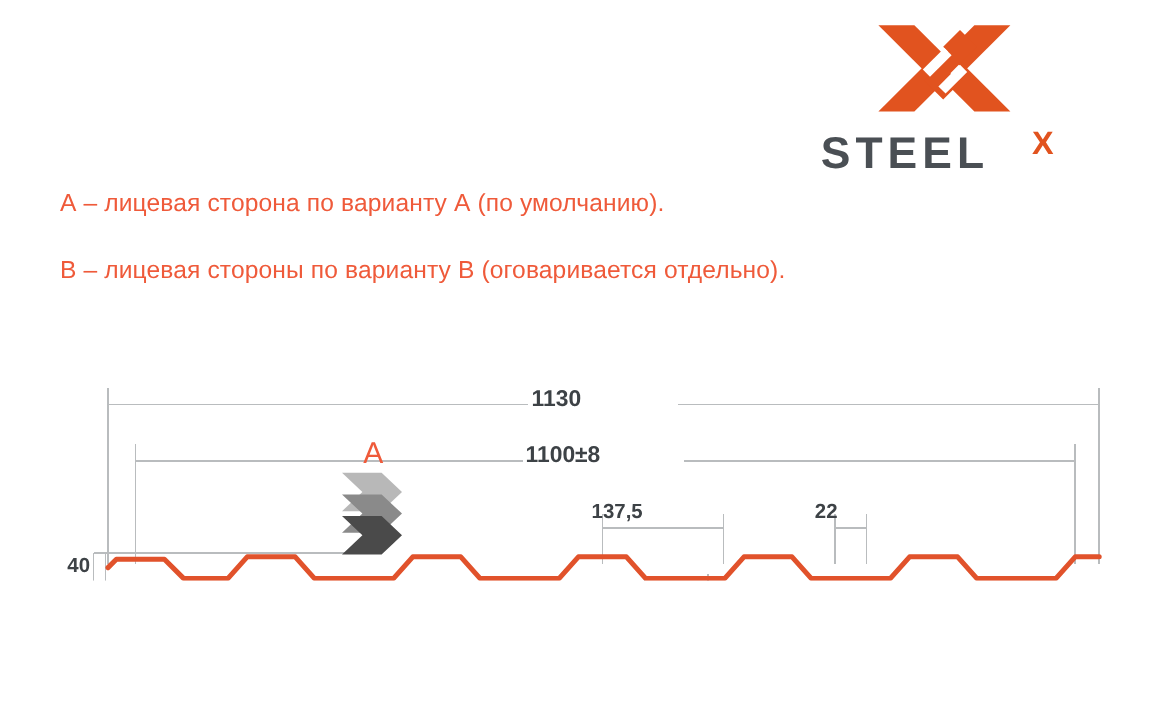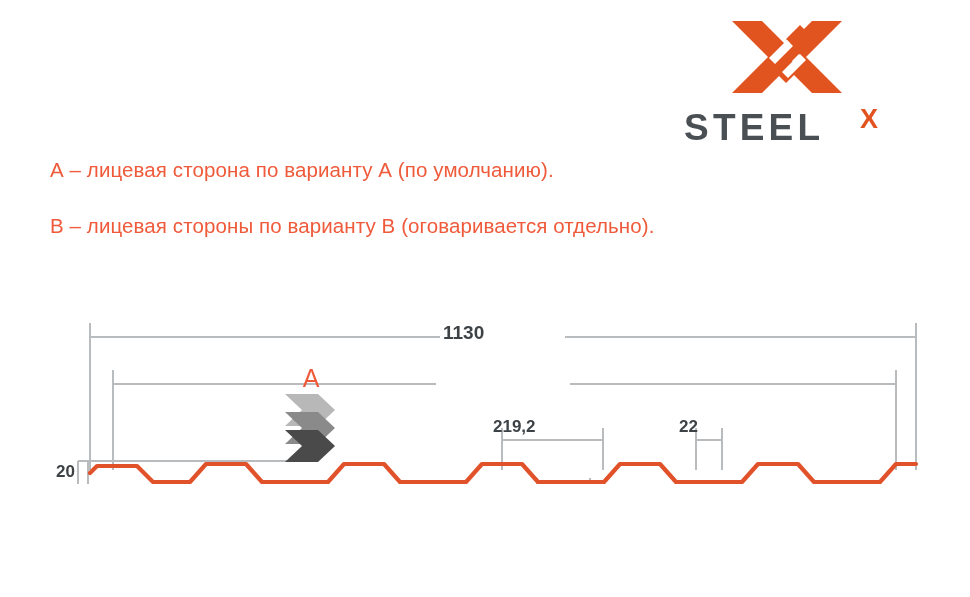--- a/index.html
+++ b/index.html
@@ -196,21 +196,22 @@
     </g>
 
     <g>
       <path d="M735,516 L768,516 L785,500 L768,484 L735,484 L752,500 Z" fill="#4a4a4a"></path>
       <path d="M735,534 L768,534 L785,518 L768,502 L735,502 L752,518 Z" fill="#8a8a8a"></path>
       <path d="M735,552 L768,552 L785,536 L768,520 L735,520 L752,536 Z" fill="#b8b8b8"></path>
     </g>
   </svg>
 
   <div class="dim-label" id="dim-1130">1130</div>
-  <div class="dim-label" id="dim-1375">219,2</div>
+  <div class="dim-label" id="dim-1100">1100±8</div>
+  <div class="dim-label" id="dim-1375">137,5</div>
   <div class="dim-label" id="dim-32">22</div>
   <div class="dim-label" id="dim-67">67</div>
-  <div class="dim-label" id="dim-20">20</div>
+  <div class="dim-label" id="dim-20">40</div>
 
   <div class="marker-letter" id="marker-a-letter">А</div>
   <div class="marker-letter" id="marker-b-letter">В</div>
 
 </div>
 
 </body></html>

